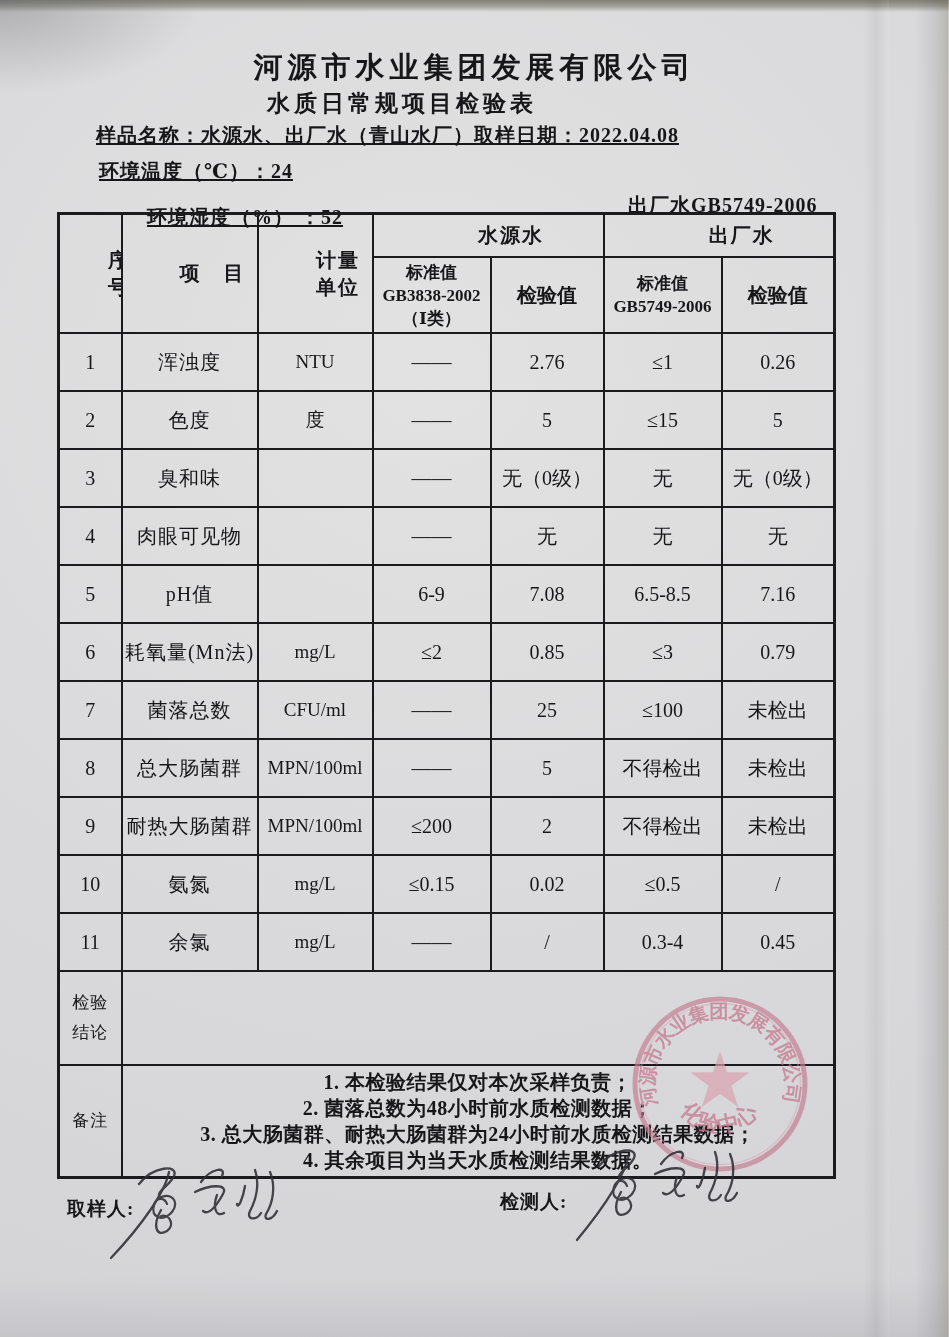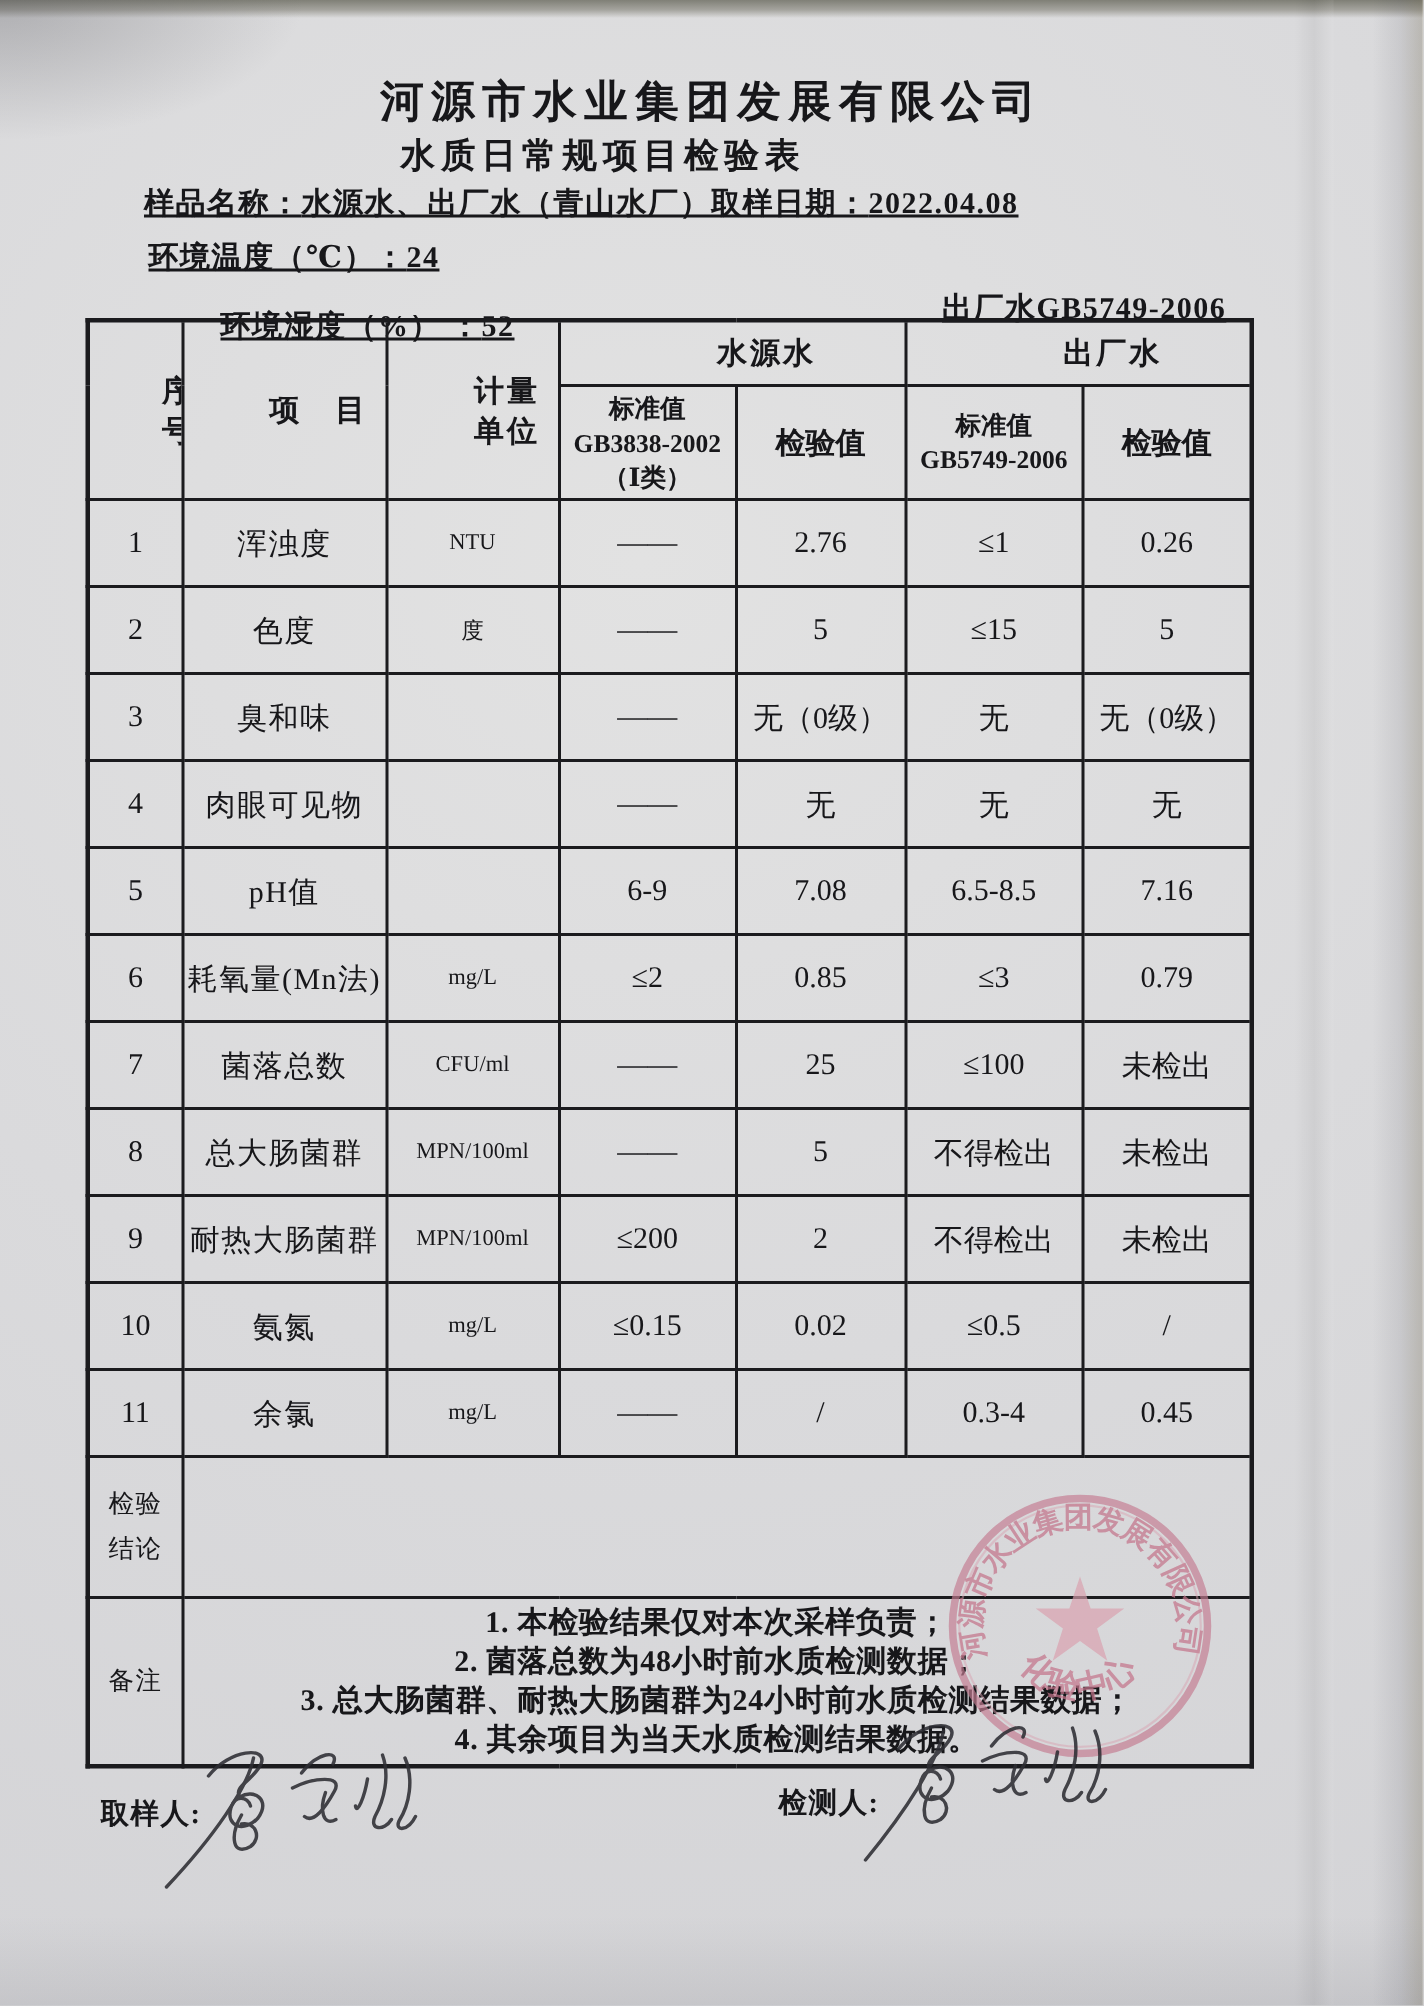--- a/index.html
+++ b/index.html
@@ -61,31 +61,31 @@
   table.report td{
     border:2px solid #1b1b1e;text-align:center;vertical-align:middle;
     padding:0 2px;overflow:hidden;
   }
   tr.t-h1 td{height:41px;font-weight:600;letter-spacing:2px;padding-left:48px;}
   tr.t-h2 td{height:74px;font-weight:600;}
   td.rowspan-head{font-weight:600;letter-spacing:2px;}
   .std-block{font-size:17px;font-weight:600;line-height:23px;letter-spacing:0;}
   tr.t-row td{height:56px;}
   td.item-cell{text-align:left;padding-left:9px;letter-spacing:1px;}
-  td.unit-cell{font-size:15px;font-family:Liberation Serif, serif;}
+  td.unit-cell{font-size:19px;font-family:Liberation Serif, serif;}
   tr.t-conclusion td{height:92px;}
   tr.t-remarks td{height:110px;}
   td.label-cell{font-weight:400;font-size:17px;line-height:30px;letter-spacing:1px;}
   td.remarks-cell{text-align:left;vertical-align:middle;padding:4px 6px 4px 8px;}
   .remark-line{font-size:20px;line-height:26px;font-weight:600;letter-spacing:.5px;white-space:nowrap;}
 
   .stamp{position:absolute;left:625px;top:989px;pointer-events:none;}
   .sig-label{position:absolute;font-size:19px;font-weight:600;letter-spacing:1px;}
   .sig-label-sampler{left:67px;top:1196px;}
-  .sig-label-tester{left:519px;top:1189px;}
+  .sig-label-tester{left:500px;top:1189px;}
   .sig{position:absolute;}
   .sig-a{left:95px;top:1158px;}
   .sig-b{left:553px;top:1142px;}
 </style>
 </head>
 <body>
 
 <div class="photo">
   <div class="edge-top"></div>
   <div class="edge-corner"></div>

